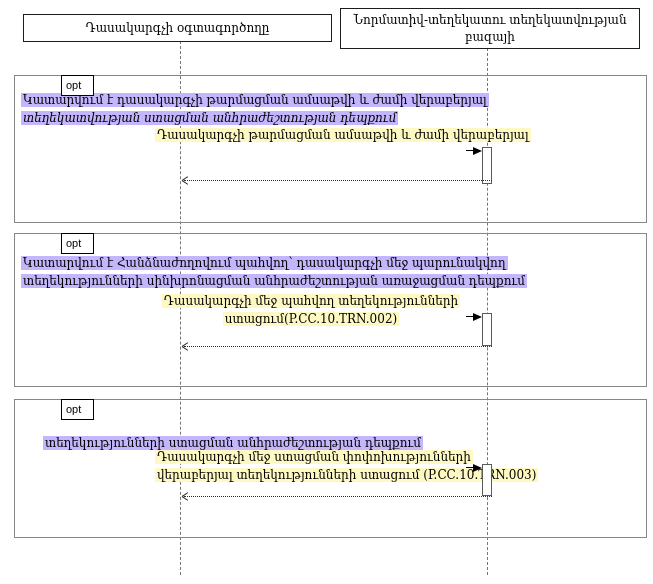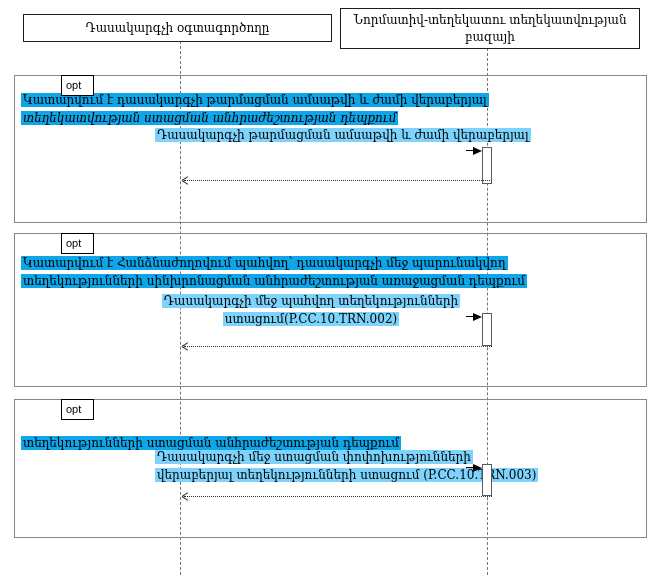--- a/index.html
+++ b/index.html
@@ -48,26 +48,26 @@
     font-family:"Liberation Sans","DejaVu Sans",sans-serif;
     font-size:11px;line-height:19px;
     padding-left:4px;box-sizing:border-box;
     z-index:4;
     margin-left:47px;
   }
   
   .guard-line{
     position:absolute;left:6px;white-space:nowrap;z-index:3;
   }
-  .guard-line span{background:#0ea5e9;padding:0 2px;}
+  .guard-line span{background:#c4b5fd;padding:0 2px;}
   .msg-line{
     position:absolute;left:140px;width:312px;
     text-align:center;white-space:nowrap;z-index:3;
   }
-  .msg-line span{background:#7dd3fc;padding:0 2px;}
+  .msg-line span{background:#fef9c3;padding:0 2px;}
   
   .activation{
     position:absolute;width:10px;
     border:1px solid #5a5a5a;background:#fff;
     box-sizing:border-box;z-index:4;
   }
   
   .call-arrow{
     position:absolute;display:flex;align-items:center;
     height:9px;width:16px;z-index:4;
@@ -138,21 +138,21 @@
       <div class="head"></div>
     </div>
     <div class="return-arrow" style="left:167px;top:108px;width:310px;">
       <div class="line"></div>
       <div class="head"></div>
     </div>
   </div>
 
   <div class="frag" id="frag3">
     <div class="opt-label">opt</div>
-    <div class="guard-line" style="top:36px;"><span>տեղեկությունների ստացման անհրաժեշտության դեպքում</span></div>
+    <div class="guard-line" style="top:36px;margin-left:22px;"><span>տեղեկությունների ստացման անհրաժեշտության դեպքում</span></div>
     <div class="msg-line" style="top:50px;"><span>Դասակարգչի մեջ ստացման փոփոխությունների</span></div>
     <div class="msg-line" style="top:68px;"><span>վերաբերյալ տեղեկությունների ստացում (P.CC.10.TRN.003)</span></div>
     <div class="activation" style="left:467px;top:64px;height:32px;"></div>
     <div class="call-arrow" style="left:451px;top:63px;">
       <div class="stub"></div>
       <div class="head"></div>
     </div>
     <div class="return-arrow" style="left:167px;top:92px;width:310px;">
       <div class="line"></div>
       <div class="head"></div>

